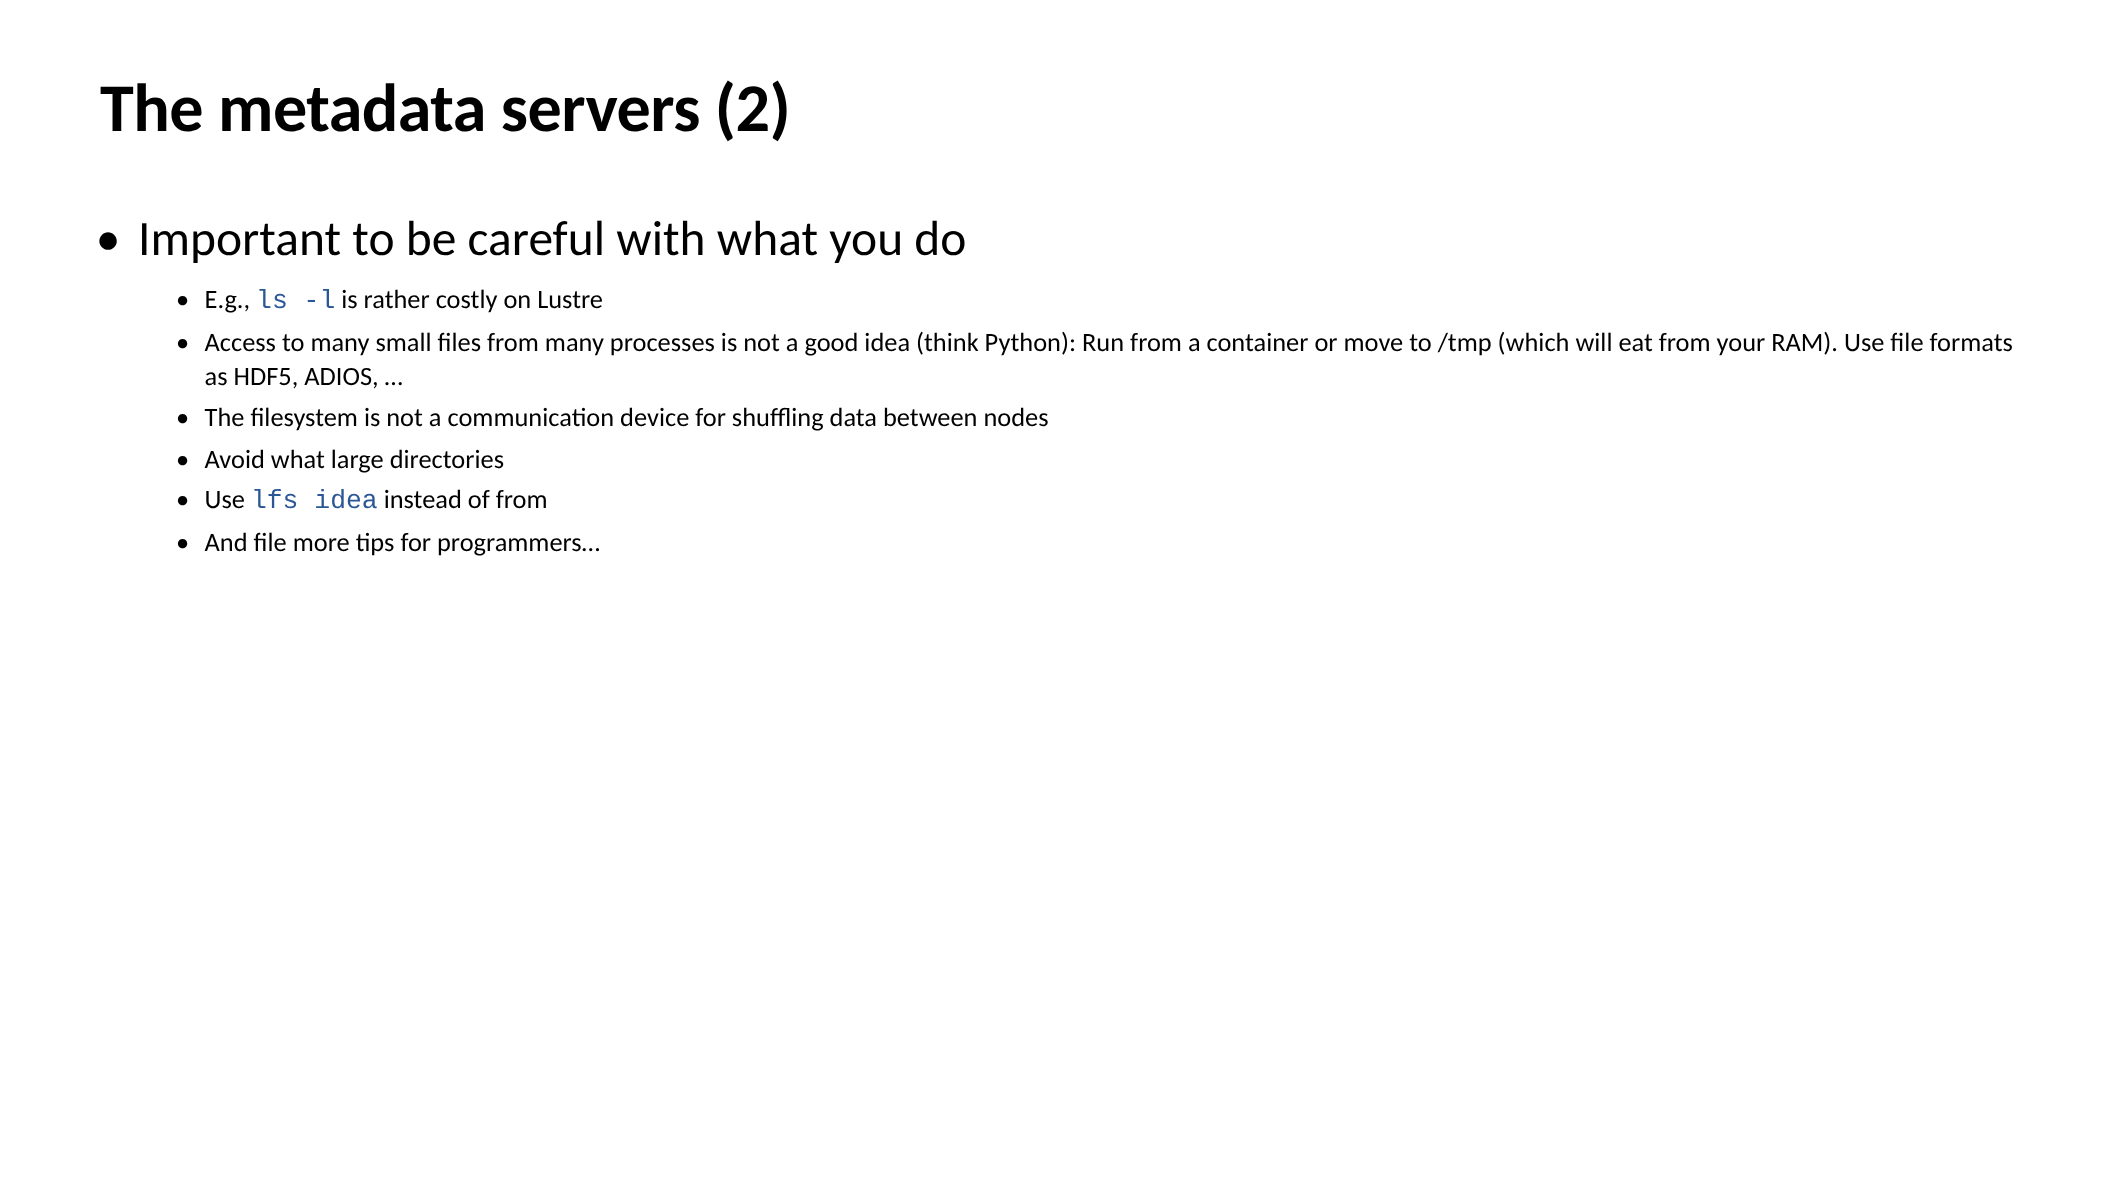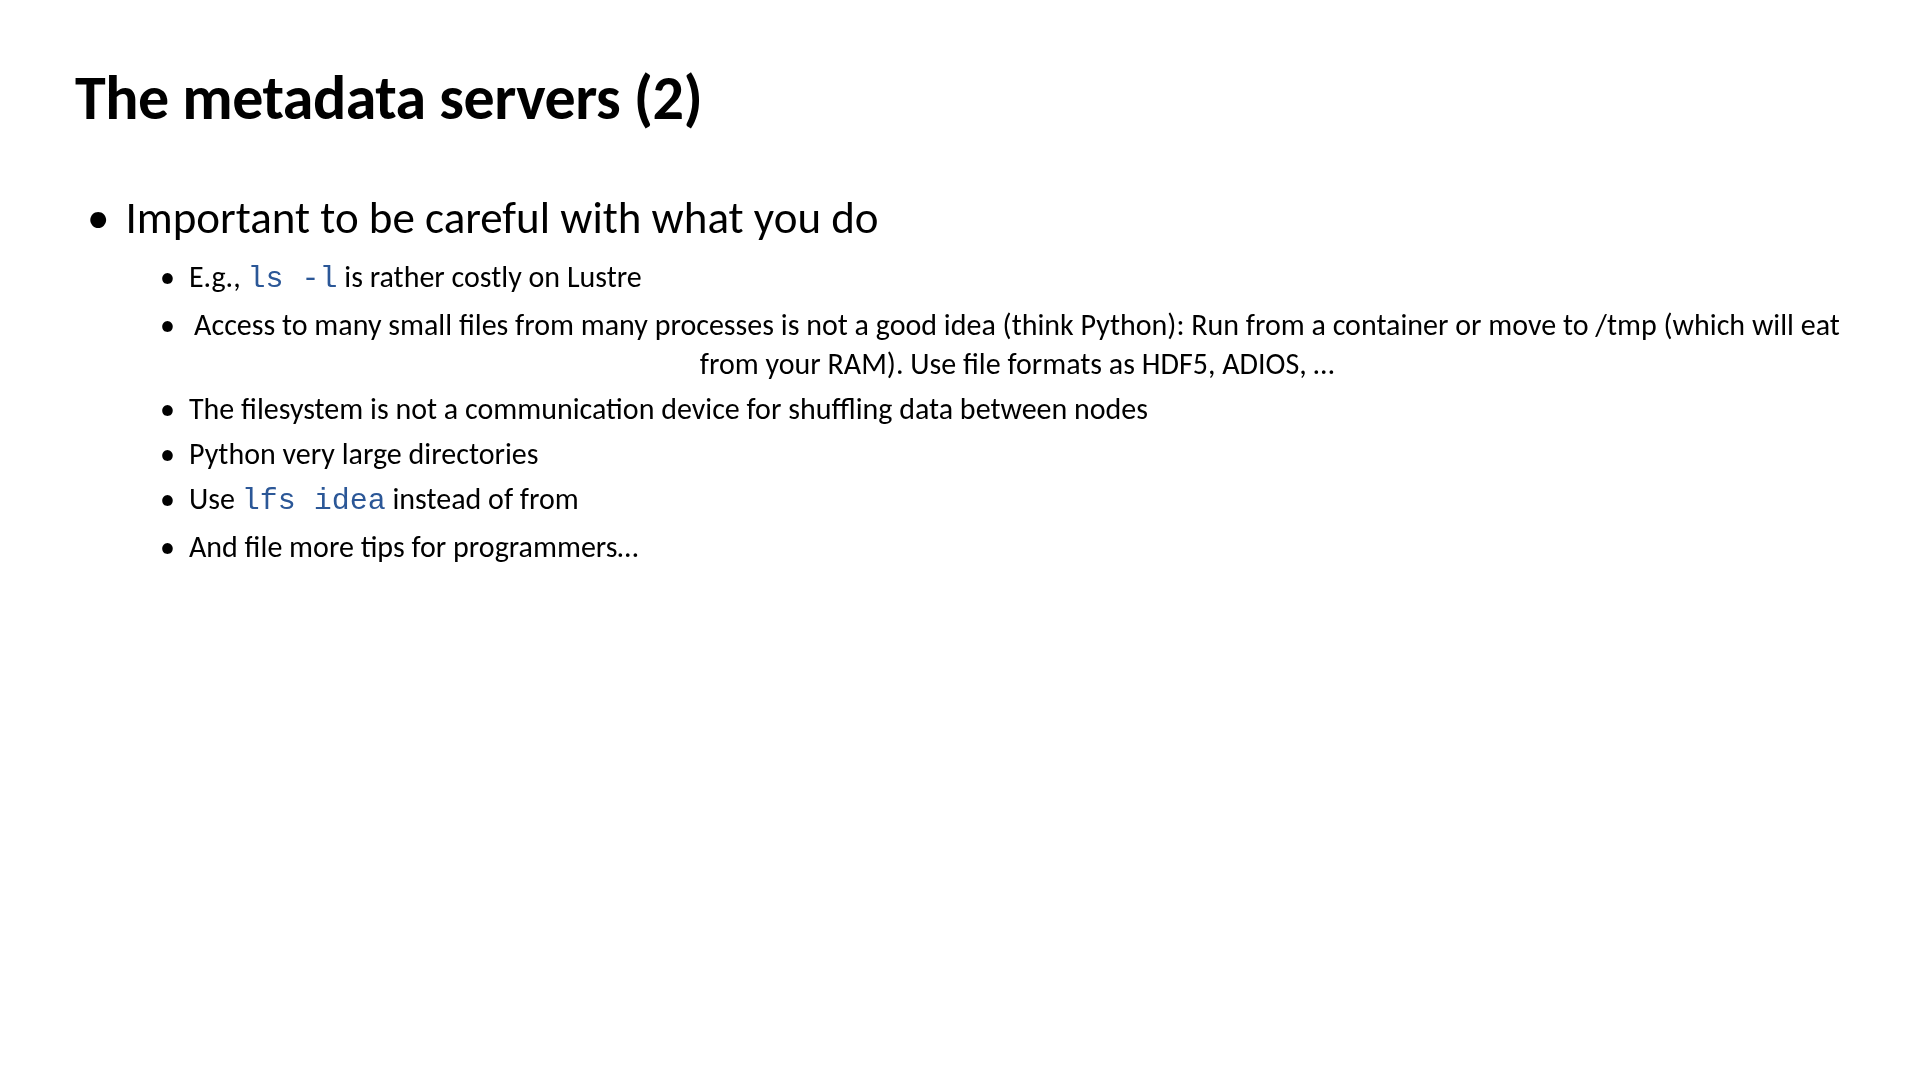--- a/index.html
+++ b/index.html
@@ -14,42 +14,42 @@
       font-family: "Segoe UI", Calibri, Arial, sans-serif;
       overflow: hidden;
       padding: 60px 75px;
     }
     .slide-title {
       font-size: 62px;
       font-weight: 700;
       color: #000000;
       margin-bottom: 52px;
       letter-spacing: -0.5px;
+      margin-left: 16px;
     }
     .bullet-l1 {
       font-size: 45px;
       color: #000000;
       margin-left: 12px;
       margin-bottom: 8px;
       line-height: 1.35;
       display: flex;
     }
     .bullet-l1::before {
       content: "•";
       margin-right: 16px;
       flex-shrink: 0;
     }
     .bullet-l2 {
-      font-size: 30px;
+      font-size: 24px;
       color: #000000;
       margin-left: 85px;
       margin-bottom: 6px;
       line-height: 1.3;
       display: flex;
-      text-align: center;
     }
     .bullet-l2::before {
       content: "•";
       margin-right: 14px;
       flex-shrink: 0;
     }
     .code {
       font-family: Consolas, "Courier New", monospace;
       color: #2b5797;
     }
@@ -71,21 +71,21 @@
 
 <div class="bullet-l2">
   <span>Access to many small files from many processes is not a good idea (think Python): Run from a container or move to /tmp (which will eat from your RAM). Use file formats as HDF5, ADIOS, …</span>
 </div>
 
 <div class="bullet-l2">
   <span>The filesystem is not a communication device for shuffling data between nodes</span>
 </div>
 
 <div class="bullet-l2">
-  <span>Python very large directories</span>
+  <span>Avoid what large directories</span>
 </div>
 
 <div class="bullet-l2">
   <span>
     <span>Use </span><span class="code">lfs idea</span><span> instead of from</span>
   </span>
 </div>
 
 <div class="bullet-l2">
   <span>And file more tips for programmers…</span>

